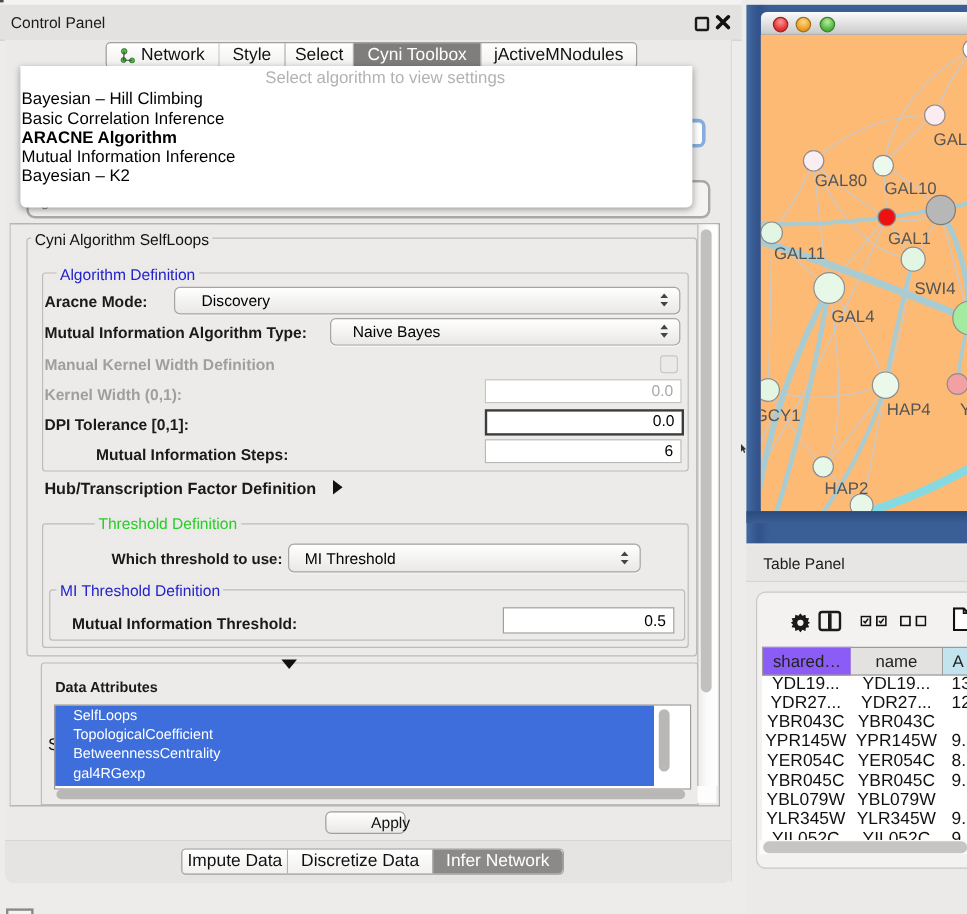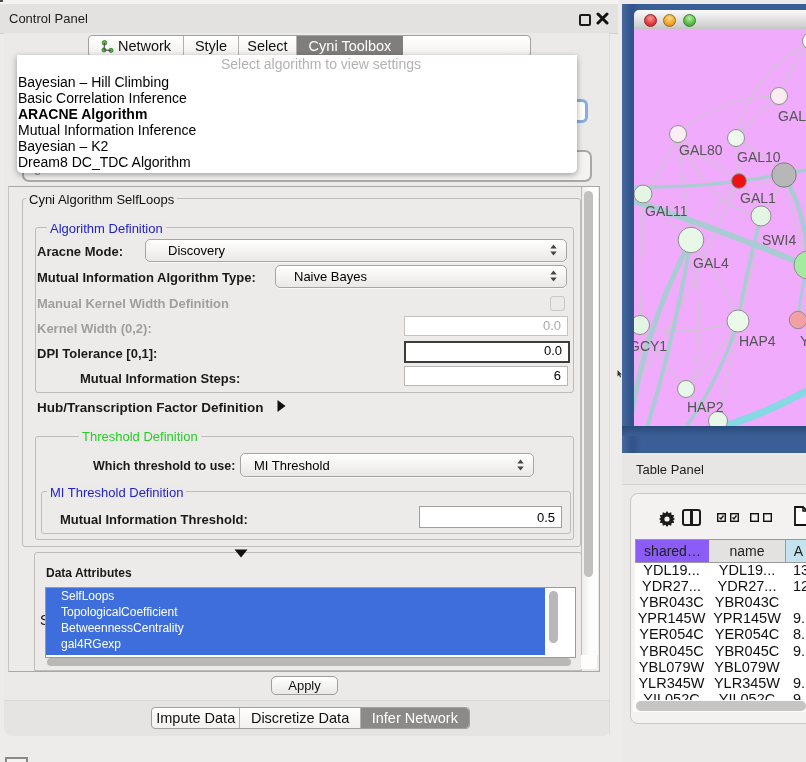--- a/index.html
+++ b/index.html
@@ -42,20 +42,21 @@
   <div class="sg" style="width:94px;border-radius:4px 0 0 4px;">
     <svg width="13" height="13" viewBox="0 0 13 13" style="margin-right:4px;">
       <circle cx="3.5" cy="2.8" r="2.3" fill="#57b947" stroke="#2c7c22" stroke-width="0.8"></circle>
       <circle cx="3" cy="10" r="2.1" fill="#57b947" stroke="#2c7c22" stroke-width="0.8"></circle>
       <circle cx="10" cy="10.4" r="2.1" fill="#57b947" stroke="#2c7c22" stroke-width="0.8"></circle>
       <path d="M3.5 3 L3 10 L10 10.4" stroke="#444" stroke-width="1" fill="none"></path>
     </svg>Network</div>
   <div class="sg" style="width:54px;">Style</div>
   <div class="sg" style="width:57px;">Select</div>
   <div class="sg sel" style="width:106px;">Cyni Toolbox</div>
+  <div class="sg" style="width:130px;border-radius:0 4px 4px 0;">jActiveMNodules</div>
 </div>
 
 <div class="abs" style="left:380px;top:99px;width:202px;height:18px;border:3px solid #85aede;border-radius:6px;background:#fff;"></div>
 <div class="abs" style="left:22px;top:150px;width:566px;height:28px;border:2px solid #a9a8a6;border-radius:7px;background:#f4f3f1;"></div>
 <div class="abs" style="left:34px;top:160px;font-size:13px;color:#8a8a8a;">galFiltered sn default node</div>
 
 <div class="abs" style="left:8px;top:186px;width:590px;height:484px;background:#ecebe9;border:1px solid #a9a8a6;border-left-color:#c6c5c3;"></div>
 
 <div class="grp" style="left:22px;top:198px;width:557px;height:347px;"></div>
 <div class="gtitle" style="left:26px;top:192px;color:#111;">Cyni Algorithm SelfLoops</div>
@@ -77,21 +78,21 @@
   <div class="ct" style="left:18px;">Naive Bayes</div>
   <svg class="spn" width="8" height="12" viewBox="0 0 8 12">
         <path d="M4 0.5 L7.2 4.4 L0.8 4.4 Z" fill="#444"></path>
         <path d="M4 11.5 L7.2 7.6 L0.8 7.6 Z" fill="#444"></path>
       </svg>
 </div>
 
 <div class="glbl" style="left:37px;top:296px;">Manual Kernel Width Definition</div>
 <div class="abs" style="left:550px;top:296px;width:13px;height:13px;border:1px solid #c9c8c6;border-radius:3px;background:#eceae8;"></div>
 
-<div class="glbl" style="left:37px;top:321px;">Kernel Width (0,2):</div>
+<div class="glbl" style="left:37px;top:321px;">Kernel Width (0,1):</div>
 <div class="field" style="left:404px;top:316px;width:162px;height:18px;border-color:#c4c3c1;">
   <div class="fv" style="color:#a9a9a9;top:1px;">0.0</div>
     </div>
 
 <div class="lbl" style="left:37px;top:346px;">DPI Tolerance [0,1]:</div>
 <div class="field" style="left:404px;top:341px;width:162px;height:18px;border:2px solid #3c3c3c;">
   <div class="fv" style="top:0px;">0.0</div>
     </div>
 
 <div class="lbl" style="left:37px;top:371px;padding-left:43px;">Mutual Information Steps:</div>
@@ -140,21 +141,21 @@
 <div class="abs" style="left:61px;top:637px;font-size:12px;color:#fff;">gal4RGexp</div>
 <div class="abs" style="left:549px;top:591px;width:9px;height:52px;background:#b9b8b6;border-radius:5px;"></div>
 
 <div class="abs" style="left:47px;top:658px;width:524px;height:8px;background:#b9b8b6;border-radius:4px;"></div>
 
 <div class="abs" style="left:581px;top:187px;width:16px;height:468px;background:linear-gradient(90deg,#ececea,#fbfbfb 45%,#ffffff);border-left:1px solid #bcbbb9;"></div>
 <div class="abs" style="left:584px;top:191px;width:9px;height:386px;background:#c1c0be;border-radius:5px;"></div>
 <div class="abs" style="left:581px;top:655px;width:16px;height:14px;background:#fdfdfd;"></div>
 
 <div class="abs" style="left:271px;top:676px;width:65px;height:17px;border:1px solid #9f9e9c;border-radius:5px;background:linear-gradient(#ffffff,#e9e8e6);"></div>
-<div class="abs" style="left:271px;top:678px;width:67px;text-align:center;font-size:13px;color:#111;">Apply</div>
+<div class="abs" style="left:271px;top:678px;width:67px;text-align:center;font-size:13px;color:#111;padding-left:21px;">Apply</div>
 
 <div class="abs" style="left:4px;top:700px;width:606px;height:35px;background:#e5e4e2;border-top:1px solid #d8d7d5;border-radius:0 0 8px 8px;"></div>
 <div class="seg" style="left:151px;top:707px;width:317px;">
   <div class="sg" style="width:88px;border-radius:4px 0 0 4px;">Impute Data</div>
   <div class="sg" style="width:120px;">Discretize Data</div>
   <div class="sg sel" style="width:109px;border-radius:0 4px 4px 0;background:#8b8a88;">Infer Network</div>
 </div>
 
 <div class="abs" style="left:5px;top:757px;width:19px;height:12px;border:2px solid #8a8988;background:#f4f3f1;"></div>
 
@@ -163,29 +164,28 @@
       <path d="M0.5 0 L0.5 6.5 L2 5 L3 7.5 L4 7 L3.2 4.6 L4.8 4.4 Z" fill="#333"></path>
     </svg>
 
 <div class="abs" style="left:17px;top:55px;width:560px;height:118px;background:#ffffff;border-radius:0 0 5px 5px;box-shadow:0 2px 6px rgba(0,0,0,0.35);"></div>
 <div class="abs" style="left:17px;top:56px;width:608px;text-align:center;font-size:14px;color:#b2b2b2;">Select algorithm to view settings</div>
 <div class="abs" style="left:18px;top:74px;font-size:14px;color:#000;">Bayesian – Hill Climbing</div>
 <div class="abs" style="left:18px;top:90px;font-size:14px;color:#000;">Basic Correlation Inference</div>
 <div class="abs" style="left:18px;top:106px;font-size:14px;color:#000;font-weight:bold;">ARACNE Algorithm</div>
 <div class="abs" style="left:18px;top:122px;font-size:14px;color:#000;">Mutual Information Inference</div>
 <div class="abs" style="left:18px;top:138px;font-size:14px;color:#000;">Bayesian – K2</div>
-<div class="abs" style="left:18px;top:154px;font-size:14px;color:#000;">Dream8 DC_TDC Algorithm</div>
 
 <div class="abs" style="left:622px;top:4px;width:184px;height:449px;background:linear-gradient(90deg,#44699f,#31528a 10px,#3a5f96 20px,#3a5f96);"></div>
 <div class="abs" style="left:634px;top:10px;width:172px;height:19px;background:linear-gradient(#fbfbfb,#d0d0d0 85%,#c3c3c3);border-bottom:1px solid #8a8a8a;border-radius:5px 0 0 0;"></div>
 <div class="abs" style="left:644px;top:14px;width:11px;height:11px;border-radius:50%;background:radial-gradient(circle at 50% 30%,#f59a9a,#e6393b 60%,#b31f23);border:0.5px solid #9c2022;"></div>
 <div class="abs" style="left:663px;top:14px;width:11px;height:11px;border-radius:50%;background:radial-gradient(circle at 50% 30%,#ffd98a,#f0a229 60%,#bf7c16);border:0.5px solid #9d7018;"></div>
 <div class="abs" style="left:683px;top:14px;width:11px;height:11px;border-radius:50%;background:radial-gradient(circle at 50% 30%,#b8efa0,#58bb46 60%,#3b8f2d);border:0.5px solid #3d7f2f;"></div>
 
-<div class="abs" style="left:634px;top:29px;width:172px;height:397px;background:#f0abfc;overflow:hidden;">
+<div class="abs" style="left:634px;top:29px;width:172px;height:397px;background:#fdba74;overflow:hidden;">
 <svg width="172" height="397" viewBox="0 0 172 397" style="position:absolute;left:0;top:0;">
 
 <g fill="none" stroke="#c9c9c9" stroke-width="1.1">
   <path d="M145 67 Q88 66 44 105"></path>
   <path d="M145 67 Q125 82 102 109"></path>
   <path d="M145 67 Q160 30 177 12"></path>
   <path d="M177 12 Q115 45 102 109"></path>
   <path d="M44 105 Q60 125 105 152"></path>
   <path d="M44 105 Q30 140 9 165"></path>
   <path d="M44 105 Q50 170 57 211"></path>

